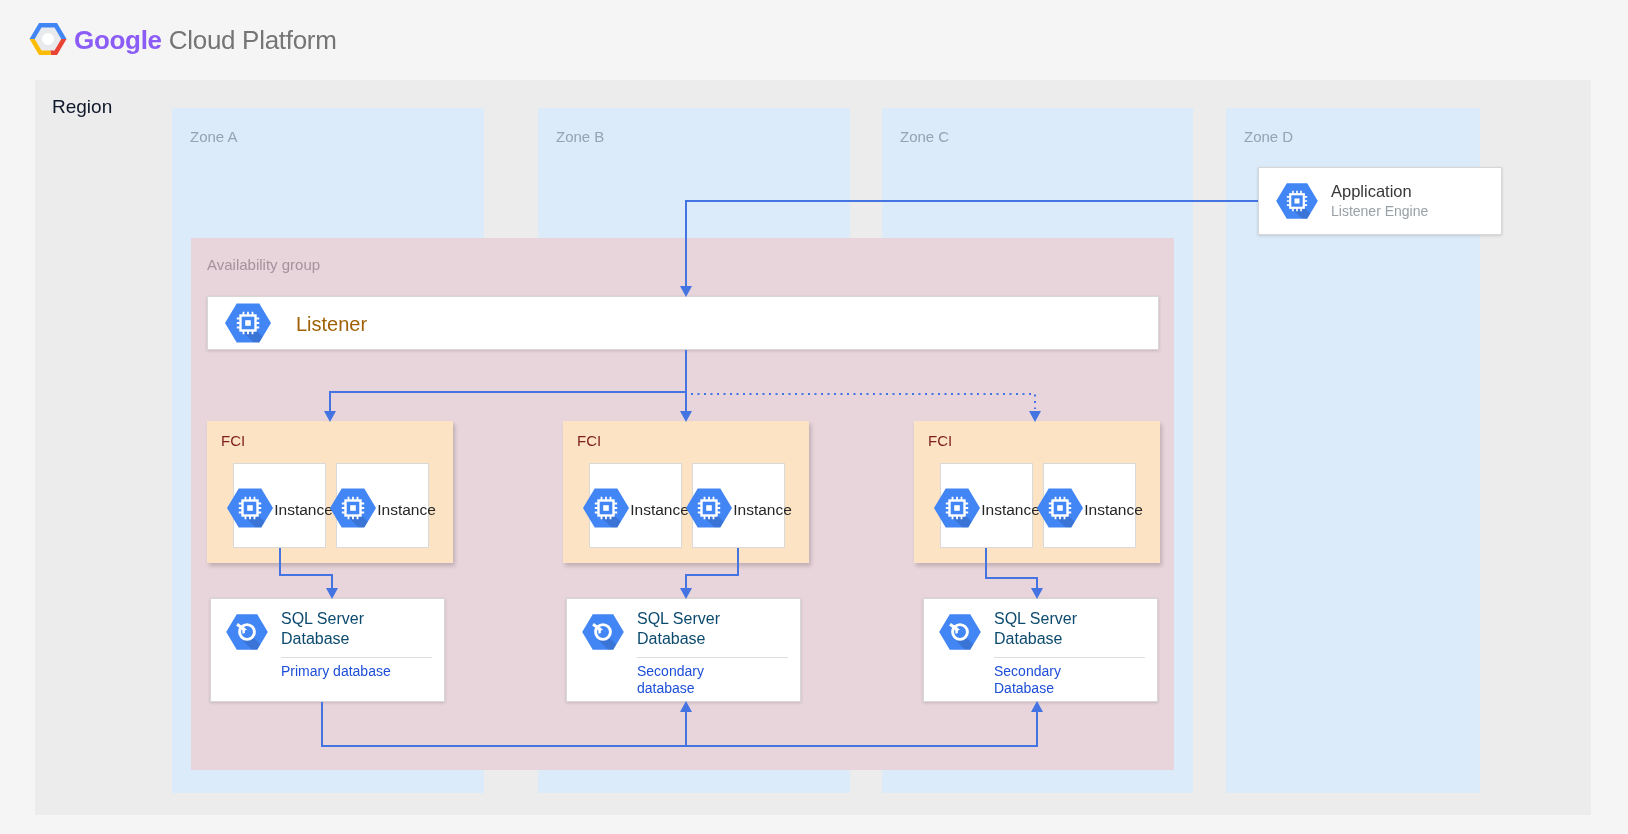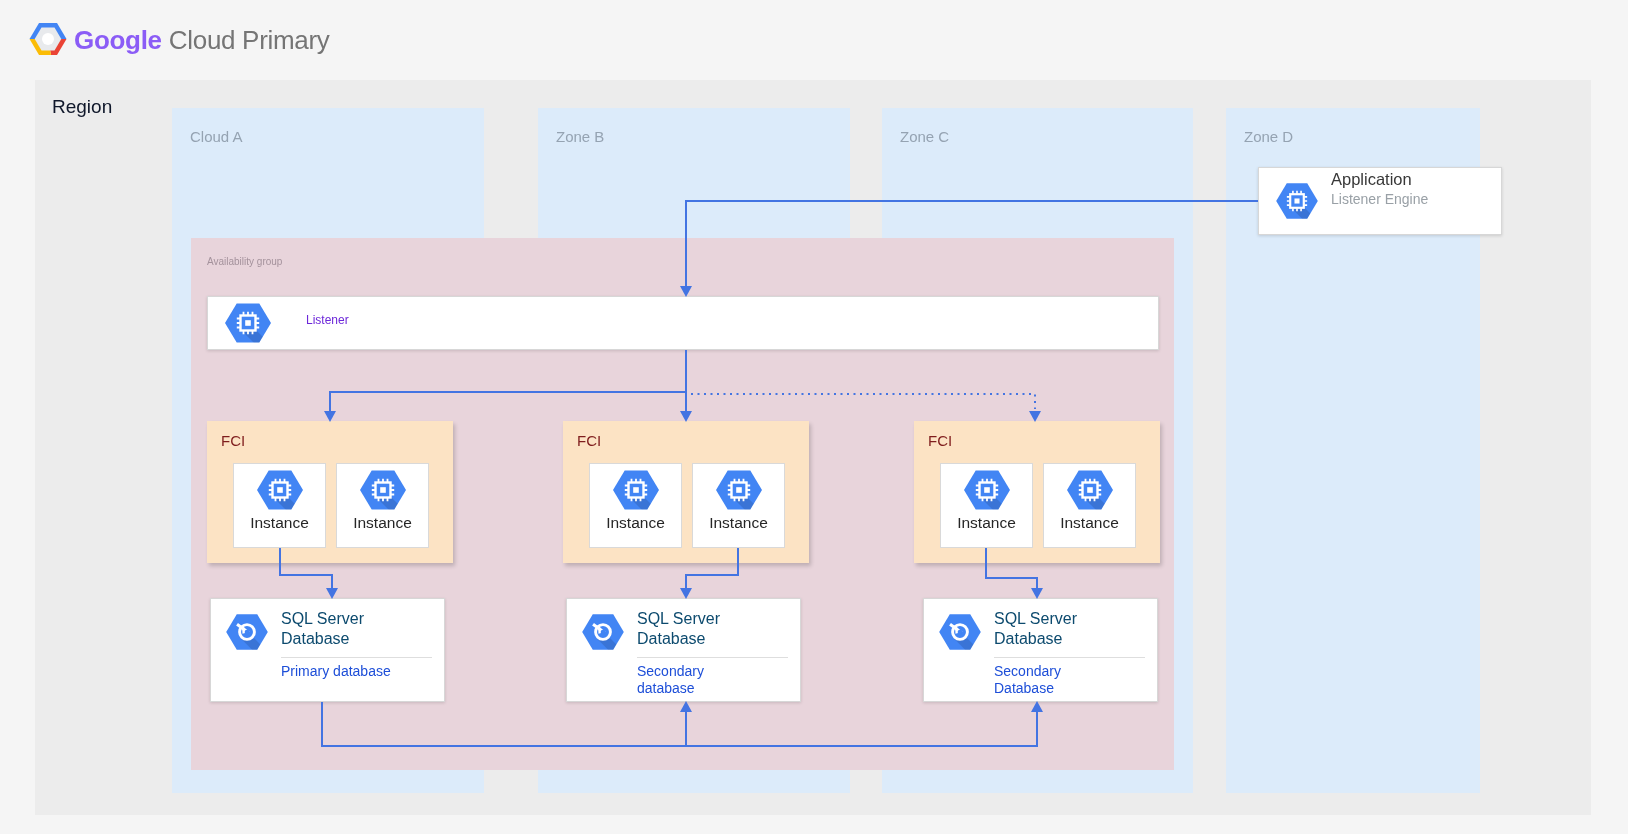--- a/index.html
+++ b/index.html
@@ -20,45 +20,45 @@
   .region-label{position:absolute; left:17px; top:16px; font-size:19px; color:#0f172a;}
   .zone{position:absolute; top:28px; height:685px; background:#dcebfa;}
   .zone-label{position:absolute; left:18px; top:20px; font-size:15px; color:#95a3b2;}
   .zone-a{left:137px; width:312px;}
   .zone-b{left:503px; width:312px;}
   .zone-c{left:847px; width:311px;}
   .zone-d{left:1191px; width:254px;text-align:center;}
 
   
   .ag{position:absolute; left:156px; top:158px; width:983px; height:532px; background:#e8d4db;}
-  .ag-label{position:absolute; left:16px; top:18px; font-size:10px; color:#a4929c;}
+  .ag-label{position:absolute; left:16px; top:18px; font-size:15px; color:#a4929c;}
 
   
   .wbox{position:absolute; background:#ffffff; border:1px solid #d7d7d7;
         box-shadow:0 1px 3px rgba(0,0,0,0.14); box-sizing:border-box;}
 
   
   .app-box{left:1223px; top:87px; width:244px; height:68px;}
   .app-icon{position:absolute; left:16px; top:14px; width:44px; height:38px;}
-  .app-text{position:absolute; left:72px; top:1px;}
+  .app-text{position:absolute; left:72px; top:13px;}
   .box-title{font-size:16.5px; color:#383838; line-height:21px;}
   .box-sub{font-size:14px; color:#99a0a6; line-height:19px;}
 
   
   .listener{left:16px; top:58px; width:952px; height:54px;}
   .listener-icon{position:absolute; left:16px; top:5px; width:48px; height:42px;}
-  .listener-label{position:absolute; left:88px; top:16px; font-size:12px; color:#6d28d9;margin-left:10px;}
+  .listener-label{position:absolute; left:88px; top:16px; font-size:20px; color:#a16207;}
 
   
   .fci{position:absolute; top:183px; width:246px; height:142px; background:#fce3c4;
        box-shadow:2px 3px 4px rgba(0,0,0,0.18);}
   .fci-a{left:16px;} .fci-b{left:372px;} .fci-c{left:723px;}
   .fci-label{position:absolute; left:14px; top:11px; font-size:15px; color:#7f1d1d;}
   .inst{position:absolute; top:42px; width:93px; height:85px; background:#fff; border:1px solid #d9d9d9;
-        box-sizing:border-box; display:flex; flex-direction:column; align-items:center; padding-top:5px;}
+        box-sizing:border-box; display:flex; align-items:center; padding-top:5px;justify-content:center;}
   .inst-1{left:26px;} .inst-2{left:129px;}
   .inst svg{width:48px; height:42px; flex:none;}
   .inst-label{font-size:15.5px; color:#262626; margin-top:3px;}
 
   
   .sqlbox{top:360px; width:235px; height:104px;}
   .sql-a{left:19px;} .sql-b{left:375px;} .sql-c{left:732px;}
   .sql-icon{position:absolute; left:14px; top:14px; width:44px; height:38px;}
   .sql-text{position:absolute; left:70px; top:10px; right:12px;}
   .sql-title{font-size:16px; line-height:20px; color:#0c4a6e;}
@@ -110,28 +110,28 @@
     </symbol>
   </defs>
 </svg>
 
 <div class="page">
 
   <svg class="gcp-logo">
       <use href="#sym-gcp-logo"></use>
     </svg>
   <div class="brand">
-    <span class="b1">Google</span><span class="b2">Cloud Primary</span>
+    <span class="b1">Google</span><span class="b2">Cloud Platform</span>
   </div>
 
   <div class="region">
     <div class="region-label">Region</div>
 
     <div class="zone zone-a">
-      <div class="zone-label">Cloud A</div>
+      <div class="zone-label">Zone A</div>
     </div>
     <div class="zone zone-b">
       <div class="zone-label">Zone B</div>
     </div>
     <div class="zone zone-c">
       <div class="zone-label">Zone C</div>
     </div>
     <div class="zone zone-d">
       <div class="zone-label">Zone D</div>
     </div>

